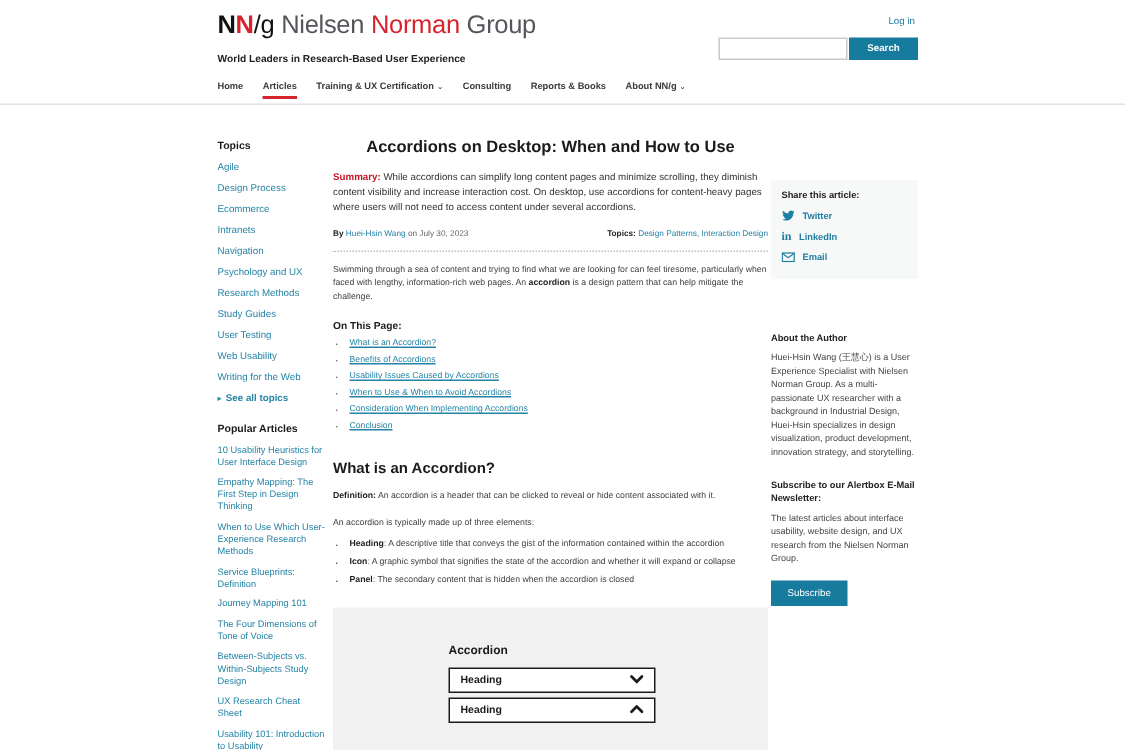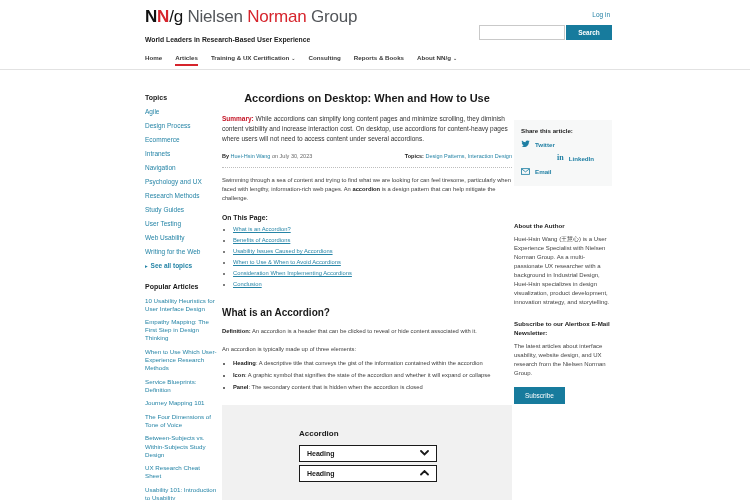--- a/index.html
+++ b/index.html
@@ -61,21 +61,21 @@
   .demo-label { font-size:8px; font-weight:bold; color:#1a1a1a; margin-bottom:7px; }
   .acc-row { width:138px; height:17px; background:#fff; border:1.5px solid #1a1a1a; display:flex; align-items:center; justify-content:space-between; padding:0 7px; margin-bottom:3px; }
   .acc-row .acc-label { font-size:7px; font-weight:bold; color:#1a1a1a; }
 
   
   .right-col { position:absolute; left:514px; top:120px; width:98px; }
   .share-panel { background:#f7f8f8; padding:7px 7px 5px 7px; }
   .share-title { font-size:6.2px; font-weight:bold; color:#222; margin-bottom:6px; }
   .share-item { display:flex; align-items:center; gap:5px; margin-bottom:6px; text-decoration:none; }
   .share-item .lbl { font-size:6.2px; font-weight:bold; color:#1f7fa3; }
-  .in-glyph { font-size:8px; font-weight:bold; color:#1f7fa3; font-family:"Liberation Serif","DejaVu Serif",serif; line-height:1;margin-left:36px; }
+  .in-glyph { font-size:8px; font-weight:bold; color:#1f7fa3; font-family:"Liberation Serif","DejaVu Serif",serif; line-height:1; }
   .about-title { margin-top:36px; font-size:6.2px; font-weight:bold; color:#222; }
   .about-text { margin-top:6px; font-size:6px; line-height:1.5; color:#444; }
   .news-title { margin-top:13px; font-size:6.2px; font-weight:bold; color:#222; line-height:1.4; }
   .news-text { margin-top:5px; font-size:6px; line-height:1.5; color:#444; }
   .subscribe-btn { margin-top:9px; display:inline-block; background:#177b9d; color:#fff; border:none; font-size:6.5px; padding:5px 11px; cursor:pointer; }
 </style>
 </head>
 <body>
 
 <div class="page">

